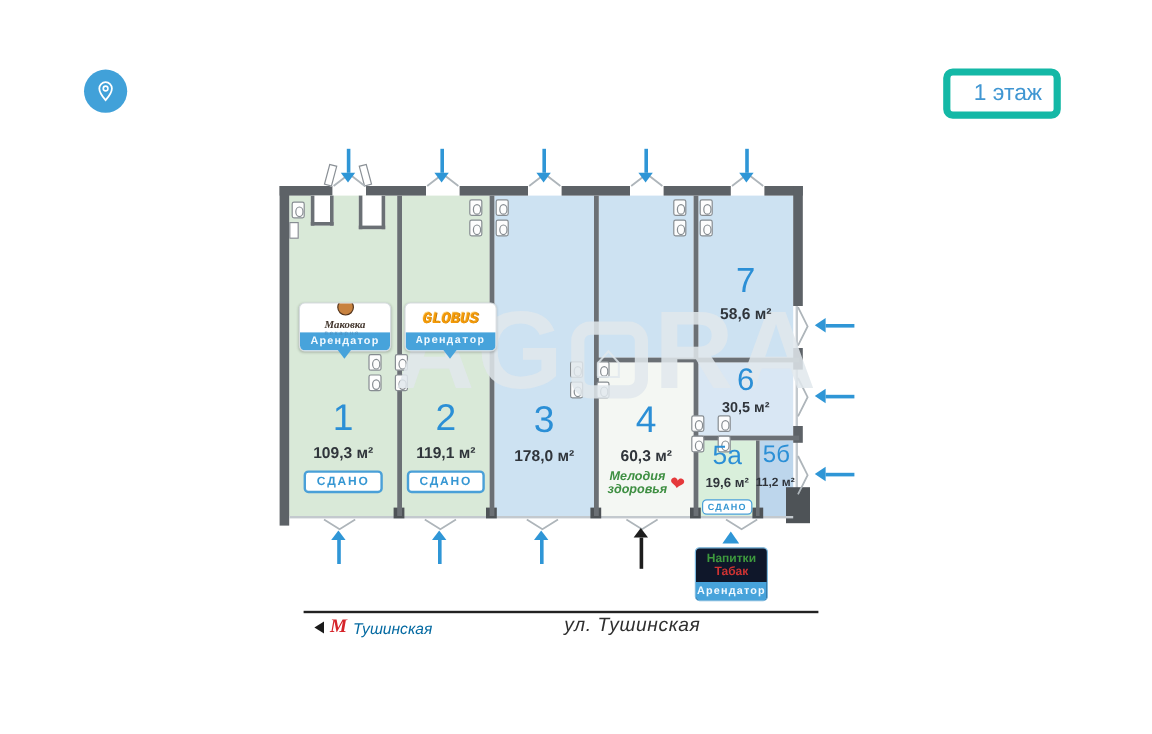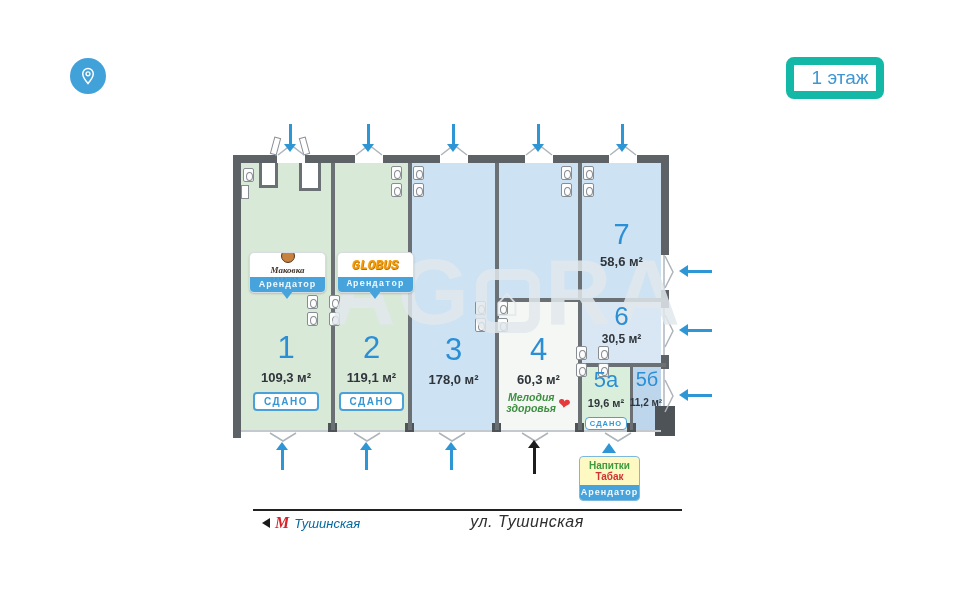--- a/index.html
+++ b/index.html
@@ -5,21 +5,21 @@
   html,body{margin:0;padding:0;background:#fff;}
   #canvas{position:relative;width:960px;height:612px;background:#fff;overflow:hidden;
           font-family:"Liberation Sans",sans-serif;}
   #canvas *{box-sizing:border-box;}
   .abs{position:absolute;}
 
   
   .pin-badge{left:70px;top:58px;width:36px;height:36px;border-radius:50%;background:#41a1d9;
              display:flex;align-items:center;justify-content:center;}
   .page-title{left:122px;top:62px;font-size:21px;color:#3d444b;letter-spacing:.2px;}
-  .floor-btn{left:786px;top:57px;width:98px;height:42px;border:8px solid #14b8a6;border-radius:8px;
+  .floor-btn{left:786px;top:57px;width:98px;height:42px;border:6px solid #14b8a6;border-radius:8px;
              color:#4096d2;font-size:19px;display:flex;align-items:center;justify-content:center;
              background:#fff;cursor:pointer;padding-left:10px;}
 
   
   .room{z-index:1;}
   .rg{background:#d9e9d8;} .rb{background:#cde2f2;} .rb2{background:#d9e7f4;}
   .rb3{background:#bdd6ec;} .rw{background:#f4f7f3;} .rg2{background:#d9efdb;}
 
   
   .w{background:#5d6267;z-index:2;}
@@ -71,21 +71,21 @@
           border-top:8px solid #47a3db;z-index:7;}
   .mk-circle{width:14px;height:14px;border-radius:50%;background:#c8823f;border:1.5px solid #54351d;
              flex:0 0 auto;}
   .mk-name{font-family:"Liberation Serif",serif;font-style:italic;font-weight:700;font-size:9px;color:#42352c;line-height:1;}
   .mk-sub{font-size:5px;letter-spacing:1.5px;color:#4a90c0;line-height:1;margin-top:1px;}
   .gl-name{font-style:italic;font-weight:800;font-size:13px;color:#f49a07;
            text-shadow:.5px .5px 0 #b5700a,-.5px -.5px 0 #ffd37a;}
   .mel{display:flex;align-items:center;justify-content:center;gap:2px;}
   .mel .txt{font-style:italic;font-weight:700;font-size:10.5px;color:#3e8f42;line-height:1.05;text-align:center;}
   .mel .heart{color:#e5393b;font-size:15px;transform:rotate(8deg);line-height:1;}
-  .np-box{z-index:7;width:61px;background:#fef9c3;border:1px solid #7db9de;border-radius:4px;overflow:hidden;}
+  .np-box{z-index:7;width:61px;background:#0f172a;border:1px solid #7db9de;border-radius:4px;overflow:hidden;}
   .np-line1{font-weight:700;font-size:10px;color:#3e9a3e;text-align:center;line-height:1.1;margin-top:3px;}
   .np-line2{font-weight:700;font-size:10px;color:#cf3333;text-align:center;line-height:1.1;margin-bottom:3px;}
 
   
   .wm{left:278px;top:246px;width:455px;text-align:center;color:rgba(224,231,236,.85);font-weight:700;
       font-size:92px;letter-spacing:2px;line-height:1;z-index:5;pointer-events:none;white-space:nowrap;}
   .wm-o{display:inline-block;width:64px;height:64px;border:11px solid rgba(224,231,236,.85);
         border-radius:16px;margin:0 5px;vertical-align:8px;line-height:44px;font-size:42px;}
   .wm2{left:278px;top:352px;width:455px;text-align:center;font-size:25px;letter-spacing:20px;padding-left:20px;
        color:rgba(224,231,236,.8);font-weight:700;z-index:5;pointer-events:none;}

